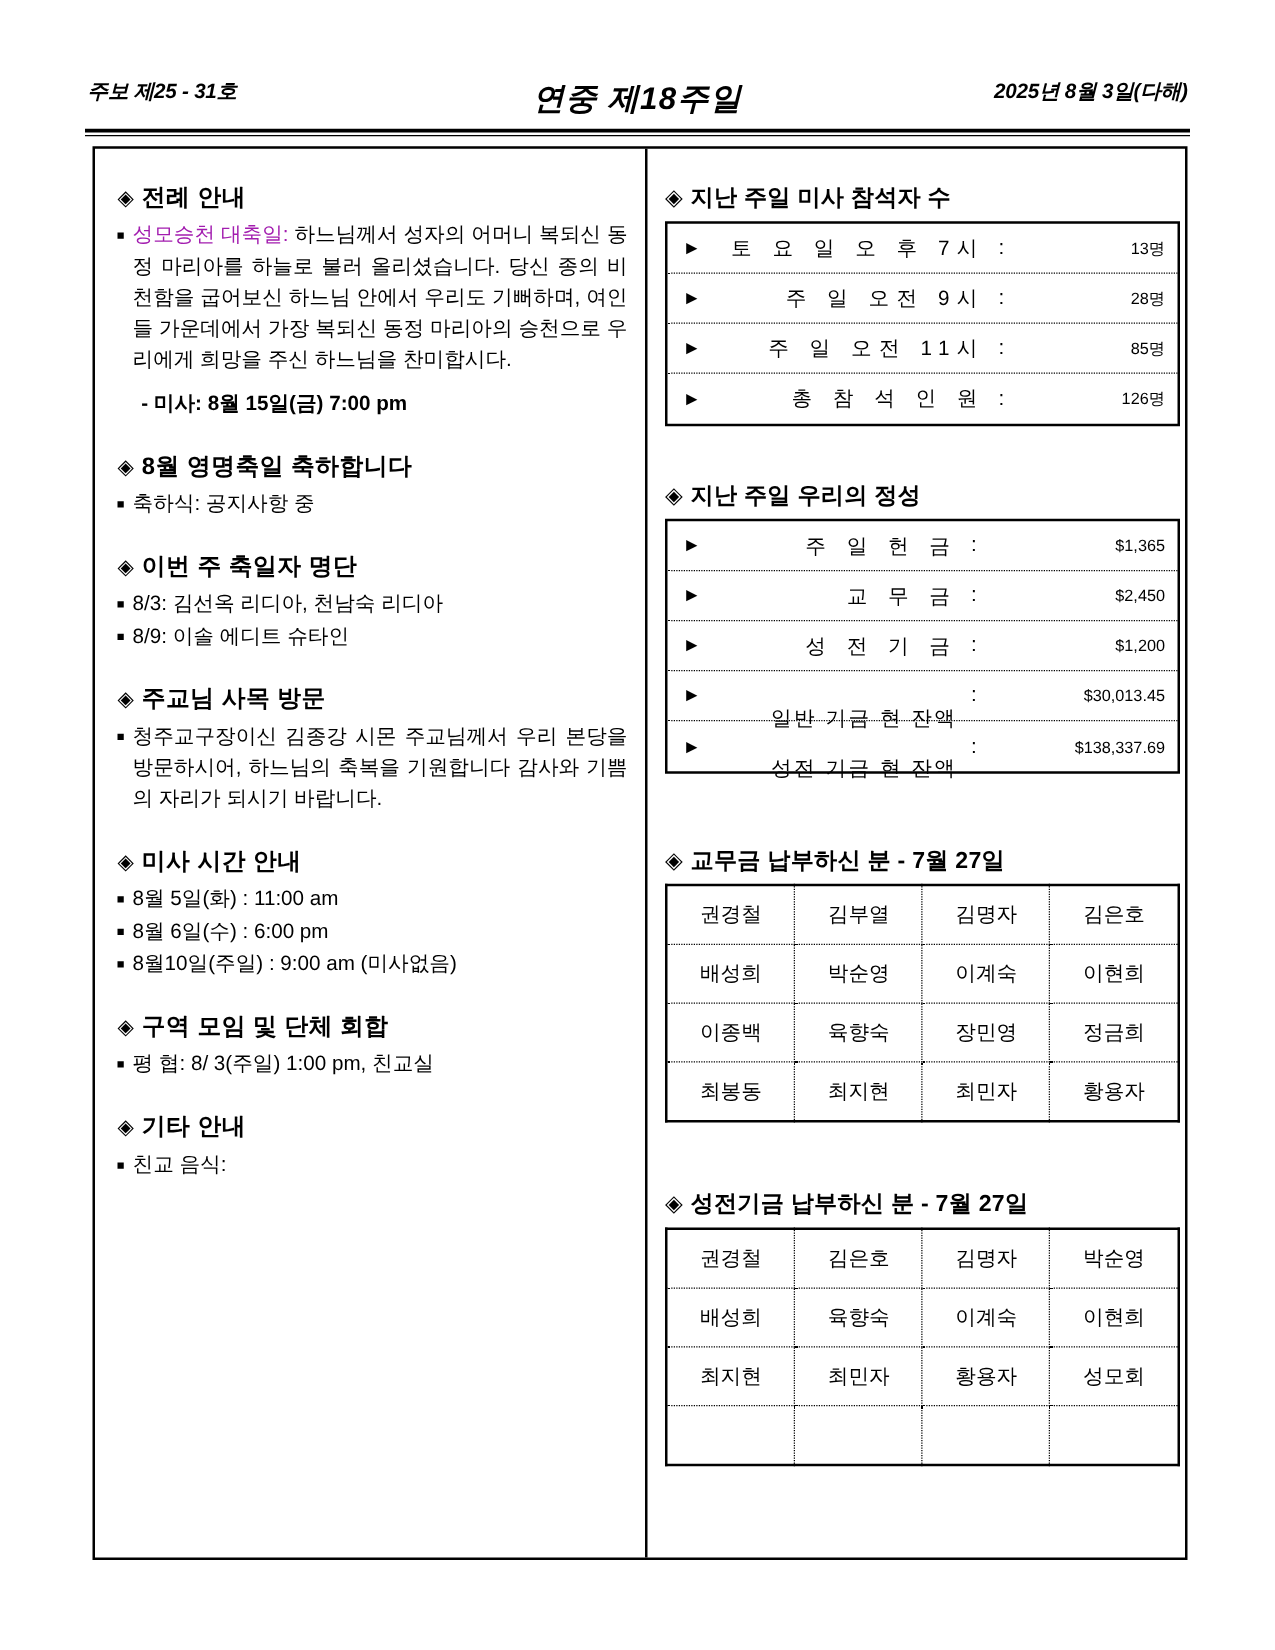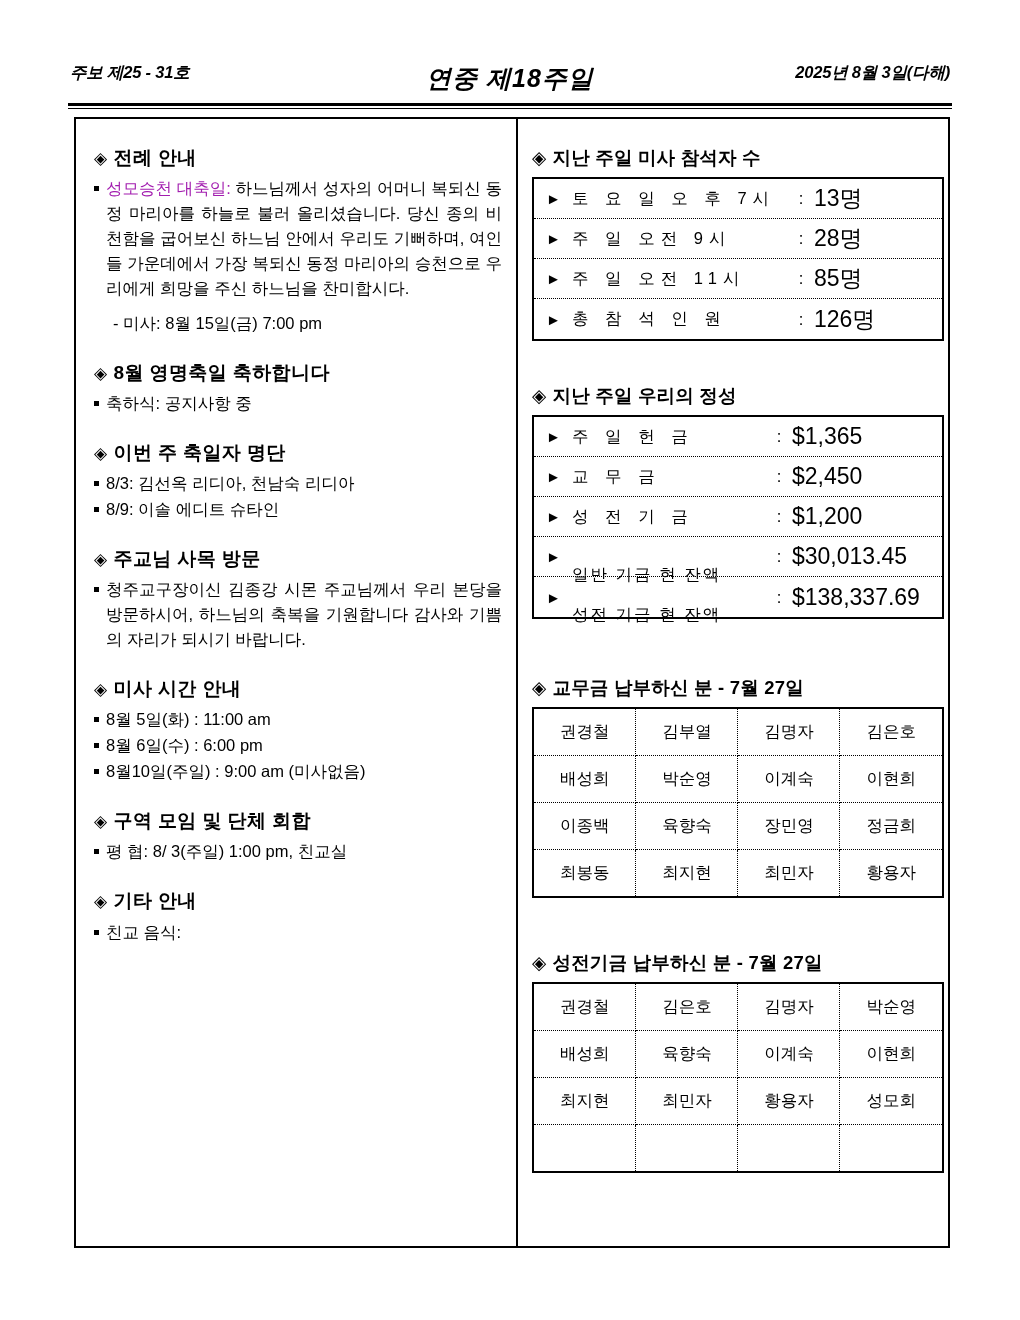--- a/index.html
+++ b/index.html
@@ -163,21 +163,21 @@
     text-align: justify;
     text-justify: inter-character;
   }
   .blue {
     color: #a21caf;
     font-weight: normal;
   }
   .dash-line {
     font-size: 16.5px;
     line-height: 25px;
-    font-weight: normal;
+    font-weight: bold;
     padding-left: 19px;
     white-space: nowrap;
     margin-top: 10px;
   }
   .gap-sm { height: 12px; }
   .gap-md { height: 22px; }
   .gap-lg { height: 26px; }
 
   .food-wrap {
     display: flex;
@@ -213,37 +213,38 @@
   }
   .kvrow:last-child { border-bottom: none; }
   .kvrow .arrow {
     flex: 0 0 auto;
     font-size: 15px;
     line-height: 1;
     width: 22px;
   }
   .kvrow .klabel {
     flex: 1 1 auto;
-    text-align: left;
+    text-align: right;
     font-size: 16.5px;
     letter-spacing: 6px;
     white-space: nowrap;
     padding-left: 4px;
   }
   .kvrow .klabel.tight { letter-spacing: 2px; margin-top: 36px; }
   .kvrow .colon {
     flex: 0 0 auto;
     width: 26px;
     text-align: center;
     font-size: 16.5px;
   }
   .kvrow .kval {
     flex: 0 0 auto;
     width: 118px;
-    font-size: 23px;
+    text-align: right;
+    font-size: 13px;
     white-space: nowrap;
   }
   .kvrow .kval.wide { width: 140px; }
 
   
   .nametable {
     border: 2px solid #000;
     box-sizing: border-box;
     width: 412px;
     border-collapse: collapse;

